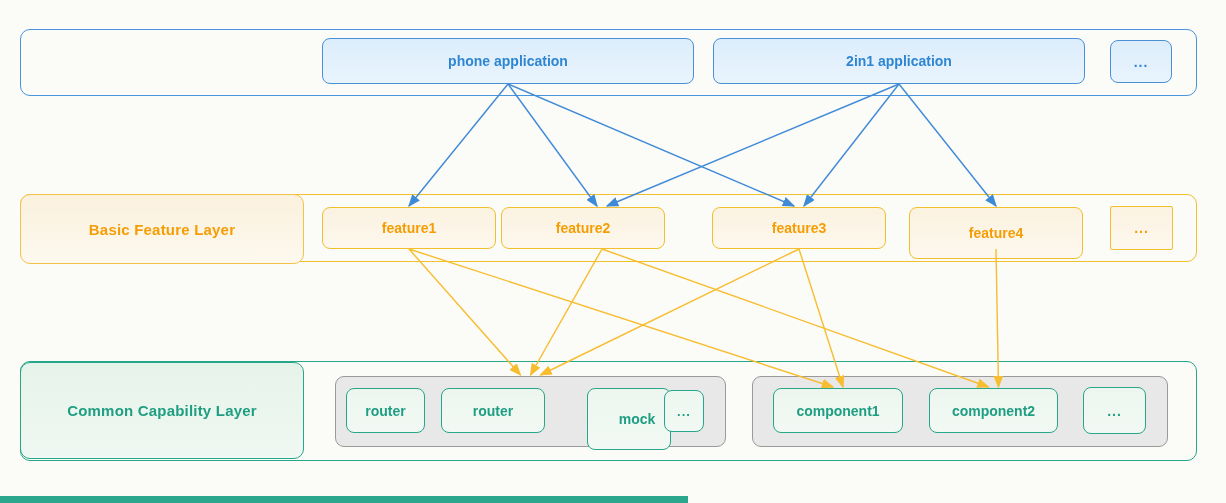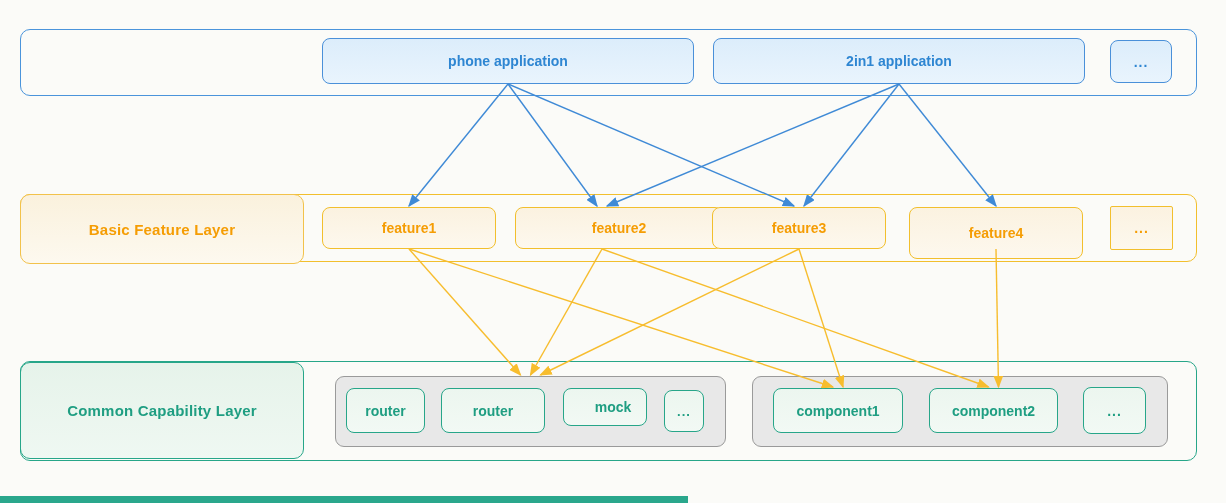--- a/index.html
+++ b/index.html
@@ -34,32 +34,32 @@
 <div class="canvas">
 
   <div class="abs layer-frame frame-blue" style="left:20px;top:29px;width:1177px;height:67px;"></div>
   <div class="abs box box-blue" style="left:322px;top:38px;width:372px;height:46px;">phone application</div>
   <div class="abs box box-blue" style="left:713px;top:38px;width:372px;height:46px;">2in1 application</div>
   <div class="abs box box-blue dots" style="left:1110px;top:40px;width:62px;height:43px;">...</div>
 
   <div class="abs layer-frame frame-orange" style="left:20px;top:194px;width:1177px;height:68px;"></div>
   <div class="abs layer-label label-orange" style="left:20px;top:194px;width:284px;height:70px;">Basic Feature Layer</div>
   <div class="abs box box-orange" style="left:322px;top:207px;width:174px;height:42px;">feature1</div>
-  <div class="abs box box-orange" style="left:515px;top:207px;width:208px;height:42px;">feature2</div>
+  <div class="abs box box-orange" style="left:501px;top:207px;width:164px;height:42px;">feature2</div>
   <div class="abs box box-orange" style="left:712px;top:207px;width:174px;height:42px;">feature3</div>
   <div class="abs box box-orange" style="left:909px;top:207px;width:174px;height:52px;">feature4</div>
   <div class="abs box box-orange dots sharp" style="left:1110px;top:206px;width:63px;height:44px;">...</div>
 
   <div class="abs layer-frame frame-green" style="left:20px;top:361px;width:1177px;height:100px;"></div>
   <div class="abs layer-label label-green" style="left:20px;top:362px;width:284px;height:97px;text-align:center;">Common Capability Layer</div>
 
   <div class="abs gray-group" style="left:335px;top:376px;width:391px;height:71px;"></div>
   <div class="abs box box-green" style="left:346px;top:388px;width:79px;height:45px;">router</div>
   <div class="abs box box-green" style="left:441px;top:388px;width:104px;height:45px;">router</div>
-  <div class="abs box box-green" style="left:563px;top:388px;width:84px;height:38px;padding-left:16px;">mock</div>
+  <div class="abs box box-green" style="left:587px;top:388px;width:84px;height:62px;padding-left:16px;">mock</div>
   <div class="abs box box-green dots" style="left:664px;top:390px;width:40px;height:42px;font-size:13px;">...</div>
 
   <div class="abs gray-group" style="left:752px;top:376px;width:416px;height:71px;"></div>
   <div class="abs box box-green" style="left:773px;top:388px;width:130px;height:45px;">component1</div>
   <div class="abs box box-green" style="left:929px;top:388px;width:129px;height:45px;">component2</div>
   <div class="abs box box-green dots" style="left:1083px;top:387px;width:63px;height:47px;">...</div>
 
   <div class="abs accent-bar" style="left:0;top:496px;width:688px;height:7px;"></div>
 
   <svg id="edges-svg" width="1226" height="503" viewBox="0 0 1226 503">

